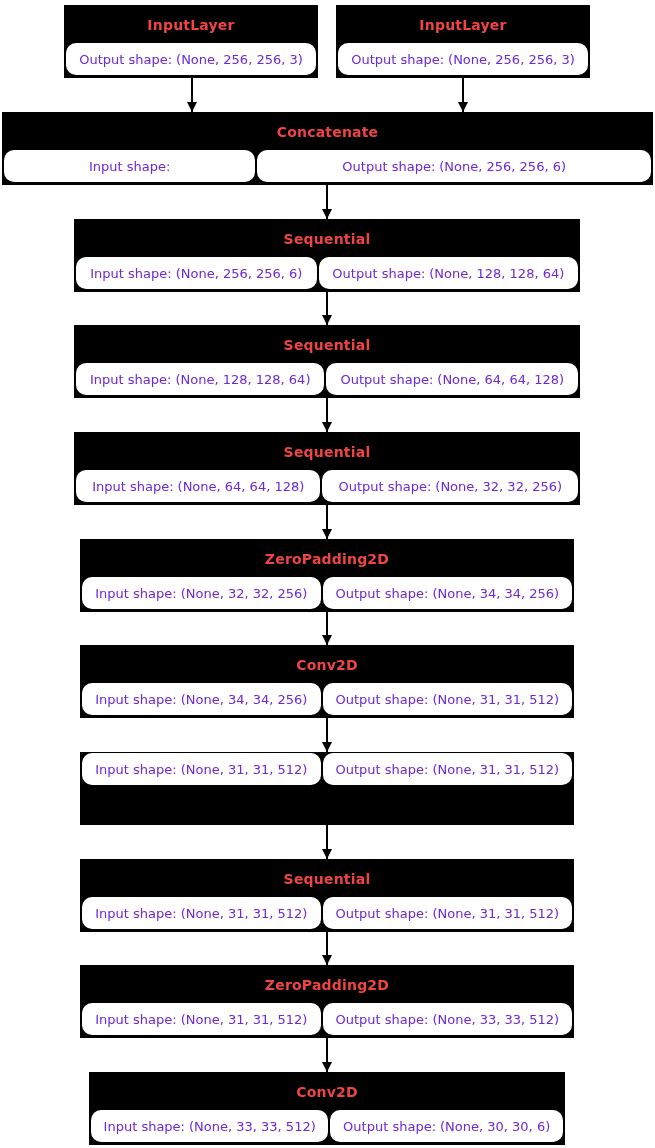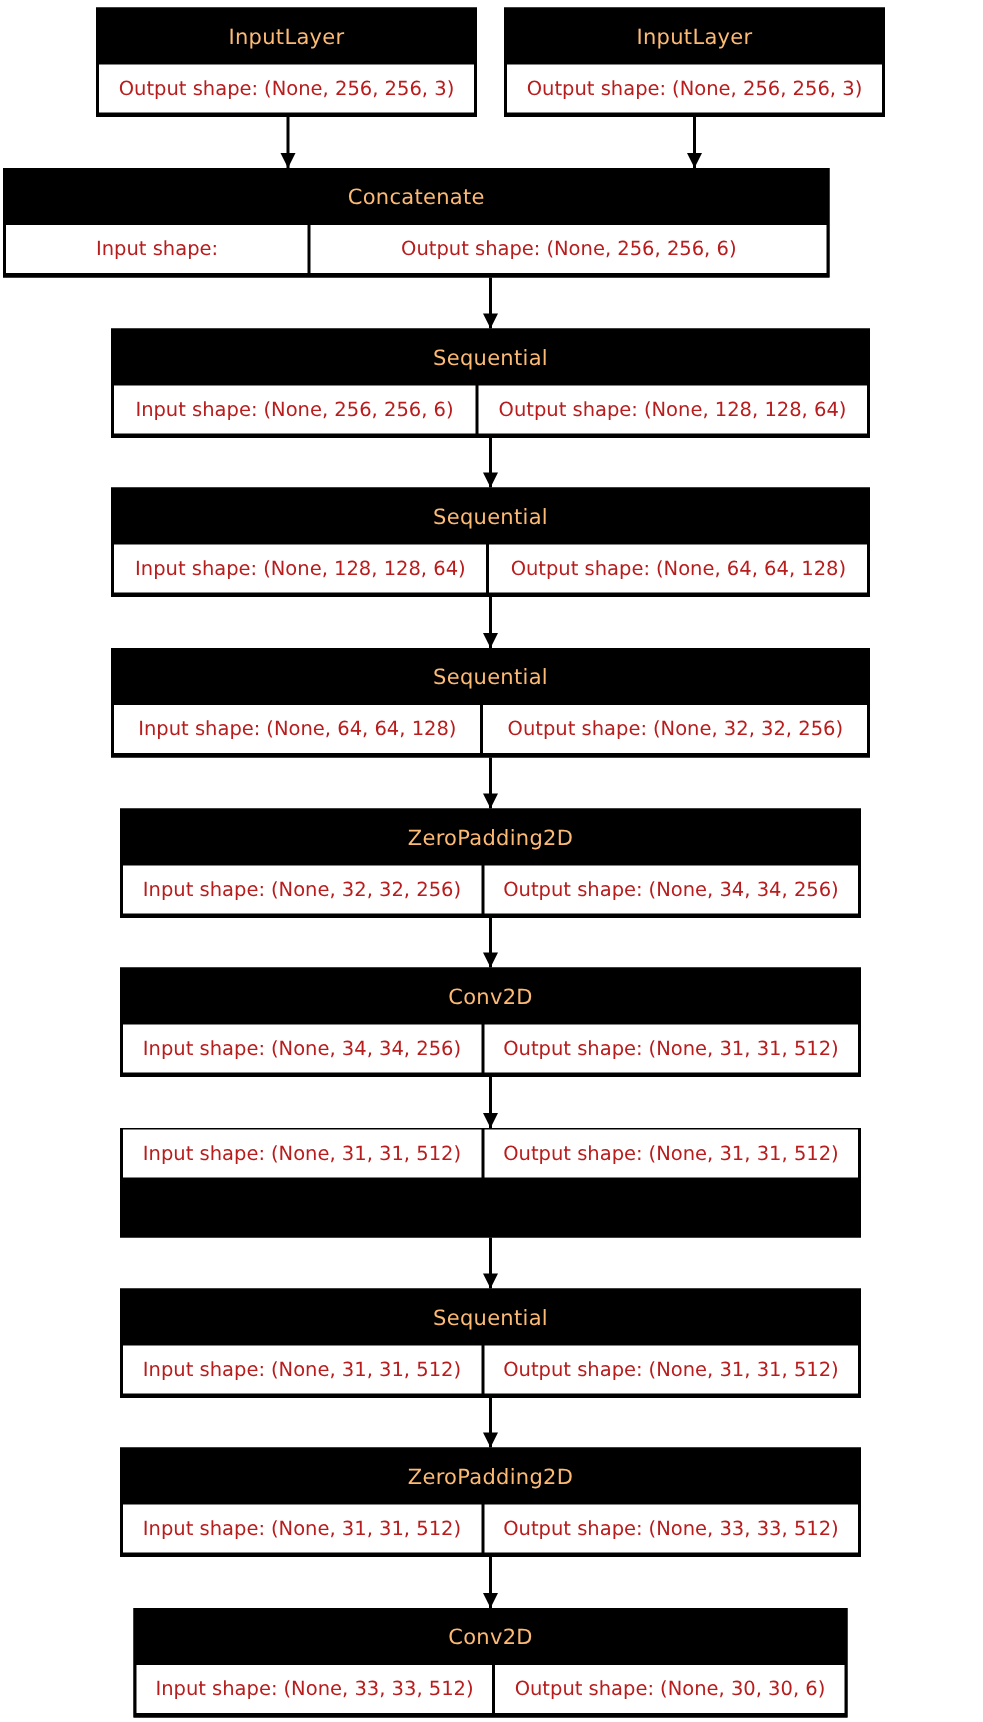--- a/index.html
+++ b/index.html
@@ -20,43 +20,44 @@
     background: #000000;
     border: 1px solid #000000;
     box-sizing: border-box;
     height: 73px;
   }
   .node-header {
     height: 37px;
     display: flex;
     align-items: center;
     justify-content: center;
-    color: #fdba74;
-    font-weight: normal;
+    color: #ef4444;
+    font-weight: bold;
     font-size: 14px;
     letter-spacing: 0.2px;
   }
   .node-body {
     display: flex;
     gap: 2px;
     padding: 0 1px 2px 1px;
     height: 32px;
   }
   .cell {
     flex: 1 1 auto;
     background: #ffffff;
     display: flex;
     align-items: center;
     justify-content: center;
     gap: 4px;
     white-space: nowrap;
     font-size: 13px;
-    color: #b91c1c;
+    color: #6d28d9;
     padding: 0 20px;
     overflow: hidden;
+    border-radius: 10px;
   }
   .shape-val { font-weight: normal; }
   .arrow {
     position: absolute;
     width: 2px;
     background: #000000;
   }
   .arrow::after {
     content: '';
     position: absolute;
@@ -91,21 +92,21 @@
       <div class="cell">
         <span>Output shape:</span>
         <span class="shape-val">(None, 256, 256, 3)</span>
       </div>
     </div>
   </div>
 
   <div class="arrow" style="left:191px; top:78px; height:34px;"></div>
   <div class="arrow" style="left:462px; top:78px; height:34px;"></div>
 
-  <div class="node" style="left:2px; top:112px; width:551px;">
+  <div class="node" style="left:2px; top:112px; width:651px;">
     <div class="node-header">Concatenate</div>
     <div class="node-body">
       <div class="cell">
         <span>Input shape:</span>
       </div>
       <div class="cell">
         <span>Output shape:</span>
         <span class="shape-val">(None, 256, 256, 6)</span>
       </div>
     </div>

